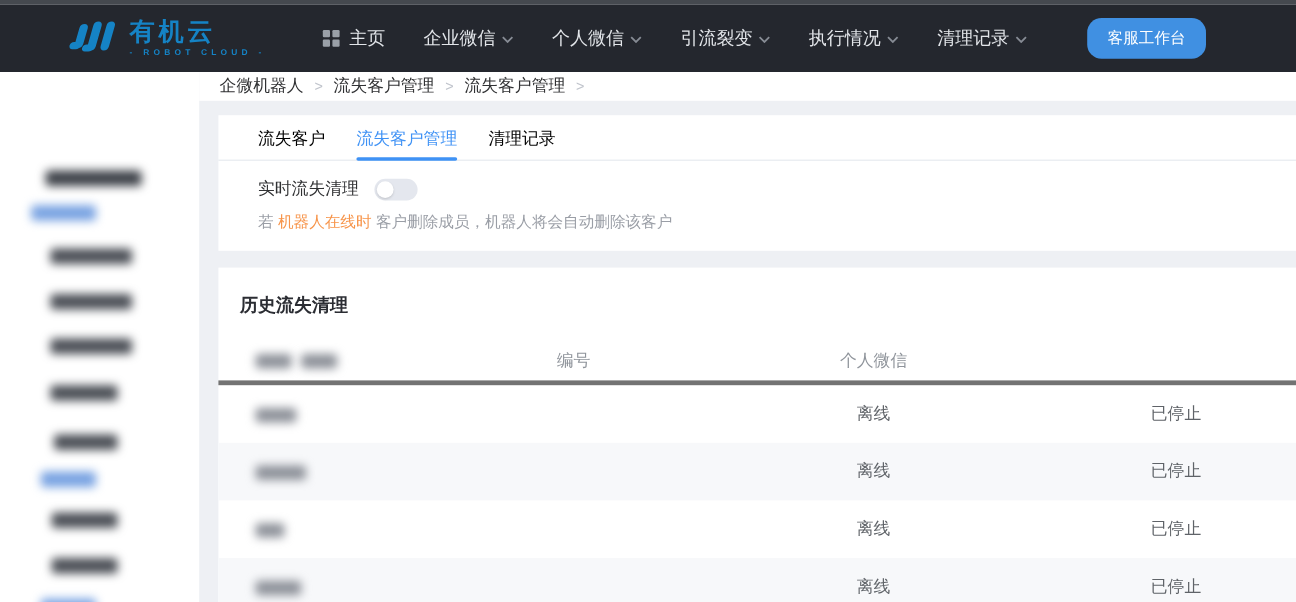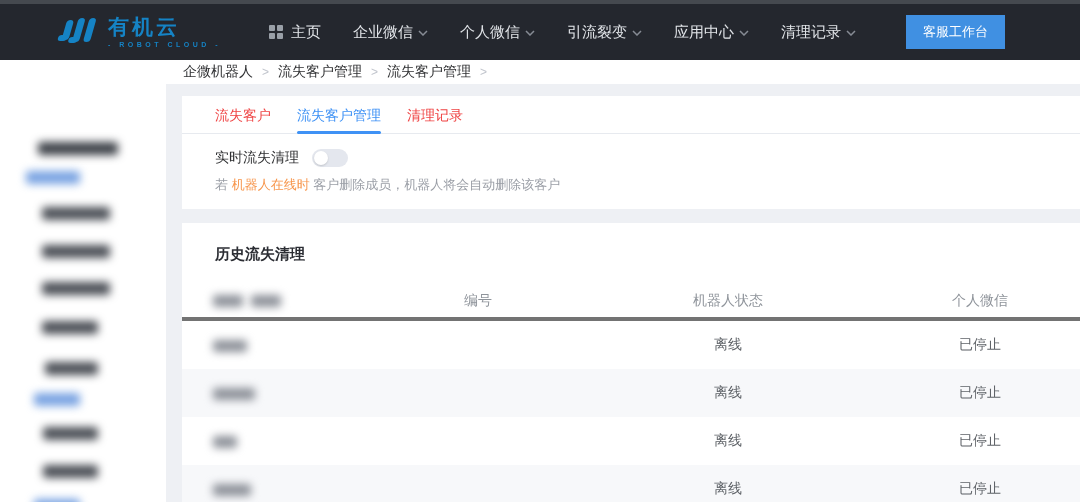--- a/index.html
+++ b/index.html
@@ -26,21 +26,21 @@
   .nav-item {
     display:flex; align-items:center; gap:5px; color:#e2e5e9; font-size:15px;
     cursor:pointer; white-space:nowrap;
   }
   .grid-icon { display:grid; grid-template-columns:6px 6px; grid-template-rows:6px 6px; gap:2px; margin-right:3px; }
   .grid-icon span { background:#9aa0a8; border-radius:1px; }
   .caret { margin-top:2px; }
 
   .workbench-btn {
     margin-left:50px; background:#4090e2; color:#fff; font-size:13px;
-    border:none; border-radius:0; padding:8px 17px; cursor:pointer;
+    border:none; border-radius:12px; padding:8px 17px; cursor:pointer;
     font-family:inherit;
   }
 
   
   .sidebar {
     position:absolute; top:60px; left:0; width:166px; bottom:0;
     background:#ffffff; z-index:5;
   }
   .sb-item { position:absolute; height:13px; border-radius:3px; filter:blur(4px); cursor:pointer; }
   .sb-item.dark { background:#4b4f56; }
@@ -57,21 +57,21 @@
   .crumb { color:#303133; cursor:pointer; }
   .crumb-sep { color:#c0c4cc; margin:0 9px; font-size:12px; }
 
   .card { background:#ffffff; margin-left:16px; }
   .card1 { margin-top:12px; height:113px; }
   .card2 { margin-top:14px; height:420px; }
 
   
   .tabbar { height:38px; border-bottom:1px solid #e7eaef; display:flex; padding-left:33px; position:relative; }
   .tab {
-    font-size:14px; color:#ef4444; line-height:38px; margin-right:26px;
+    font-size:14px; color:#000000; line-height:38px; margin-right:26px;
     cursor:pointer; position:relative; white-space:nowrap;
   }
   .tab.active { color:#3f92f5; }
   .tab.active::after {
     content:""; position:absolute; left:0; right:0; bottom:-1px; height:3px;
     background:#3f92f5; border-radius:2px;
   }
 
   
   .toggle-row { display:flex; align-items:center; margin:15px 0 0 33px; }
@@ -80,21 +80,21 @@
     width:36px; height:18px; border-radius:9px; background:#e4e7ee; position:relative; cursor:pointer;
   }
   .switch::after {
     content:""; position:absolute; left:2px; top:2px; width:14px; height:14px;
     border-radius:50%; background:#ffffff; box-shadow:0 1px 2px rgba(0,0,0,.15);
   }
   .note { margin:9px 0 0 33px; font-size:13px; color:#9a9ea6; }
   .note .hl { color:#f7954b; }
 
   
-  .section-title { padding:22px 0 0 33px; font-size:15px; font-weight:bold; color:#2b2d33; }
+  .section-title { padding:22px 0 0 18px; font-size:15px; font-weight:bold; color:#2b2d33; }
   .tbl { margin-top:20px; }
   .trow {
     display:grid; grid-template-columns:167px 196px 304px 1fr;
     padding-left:31px; align-items:center; font-size:14px;
   }
   .thead { height:37px; color:#8f949b; border-bottom:4px solid #737373; }
   .tdata { height:48px; color:#5f6368; }
   .tdata:nth-child(odd) { background:#f7f8fa; }
   .c2,.c3,.c4 { text-align:center; }
   .blur-chip { height:12px; border-radius:3px; background:#8d9199; filter:blur(4px); display:inline-block; vertical-align:middle; }
@@ -144,21 +144,21 @@
           <polyline points="1,1 5,5 9,1" fill="none" stroke="#868b94" stroke-width="1.5"></polyline>
         </svg>
     </div>
     <div class="nav-item">
       <span>引流裂变</span>
       <svg class="caret" width="10" height="6" viewBox="0 0 10 6">
           <polyline points="1,1 5,5 9,1" fill="none" stroke="#868b94" stroke-width="1.5"></polyline>
         </svg>
     </div>
     <div class="nav-item">
-      <span>应用中心</span>
+      <span>执行情况</span>
       <svg class="caret" width="10" height="6" viewBox="0 0 10 6">
           <polyline points="1,1 5,5 9,1" fill="none" stroke="#868b94" stroke-width="1.5"></polyline>
         </svg>
     </div>
     <div class="nav-item">
       <span>清理记录</span>
       <svg class="caret" width="10" height="6" viewBox="0 0 10 6">
           <polyline points="1,1 5,5 9,1" fill="none" stroke="#868b94" stroke-width="1.5"></polyline>
         </svg>
     </div>
@@ -211,21 +211,20 @@
   <section class="card card2">
     <div class="section-title">历史流失清理</div>
 
     <div class="tbl">
       <div class="trow thead">
         <div class="c1 head-chips">
           <span class="blur-chip" style="width:30px"></span>
           <span class="blur-chip" style="width:30px"></span>
         </div>
         <div class="c2">编号</div>
-        <div class="c3">机器人状态</div>
         <div class="c4">个人微信</div>
       </div>
 
       <div class="trow tdata">
         <div class="c1"><span class="blur-chip name-chip" style="width: 34px;"></span></div>
         <div class="c2"></div>
         <div class="c3">离线</div>
         <div class="c4">已停止</div>
       </div>
       <div class="trow tdata">

